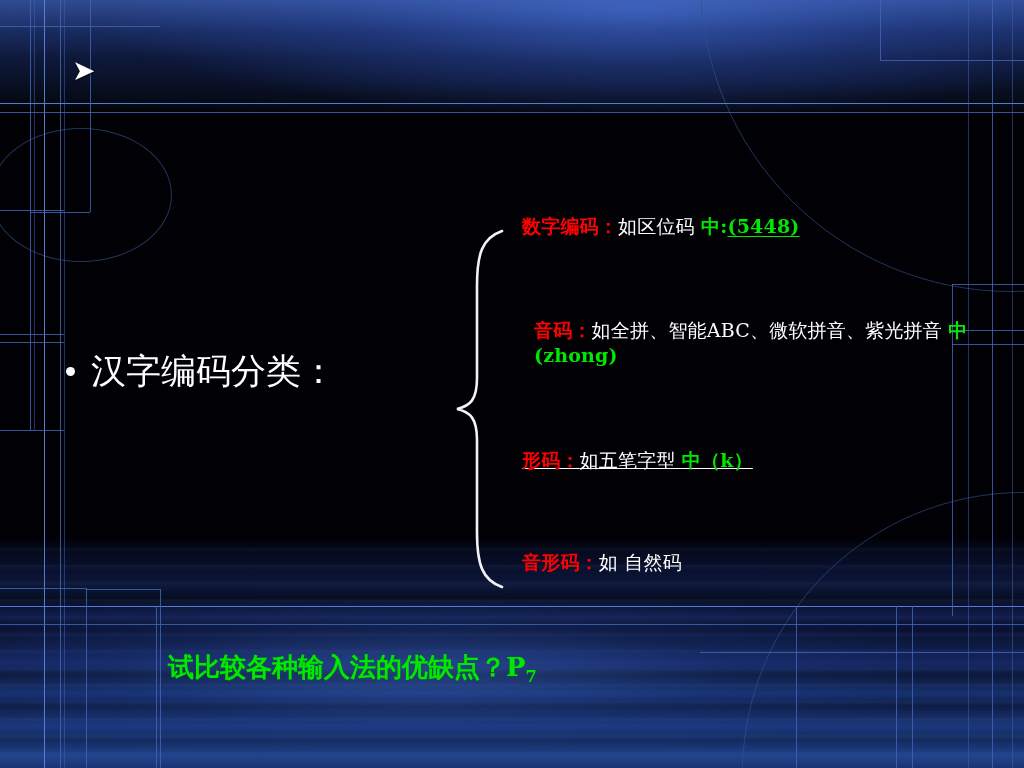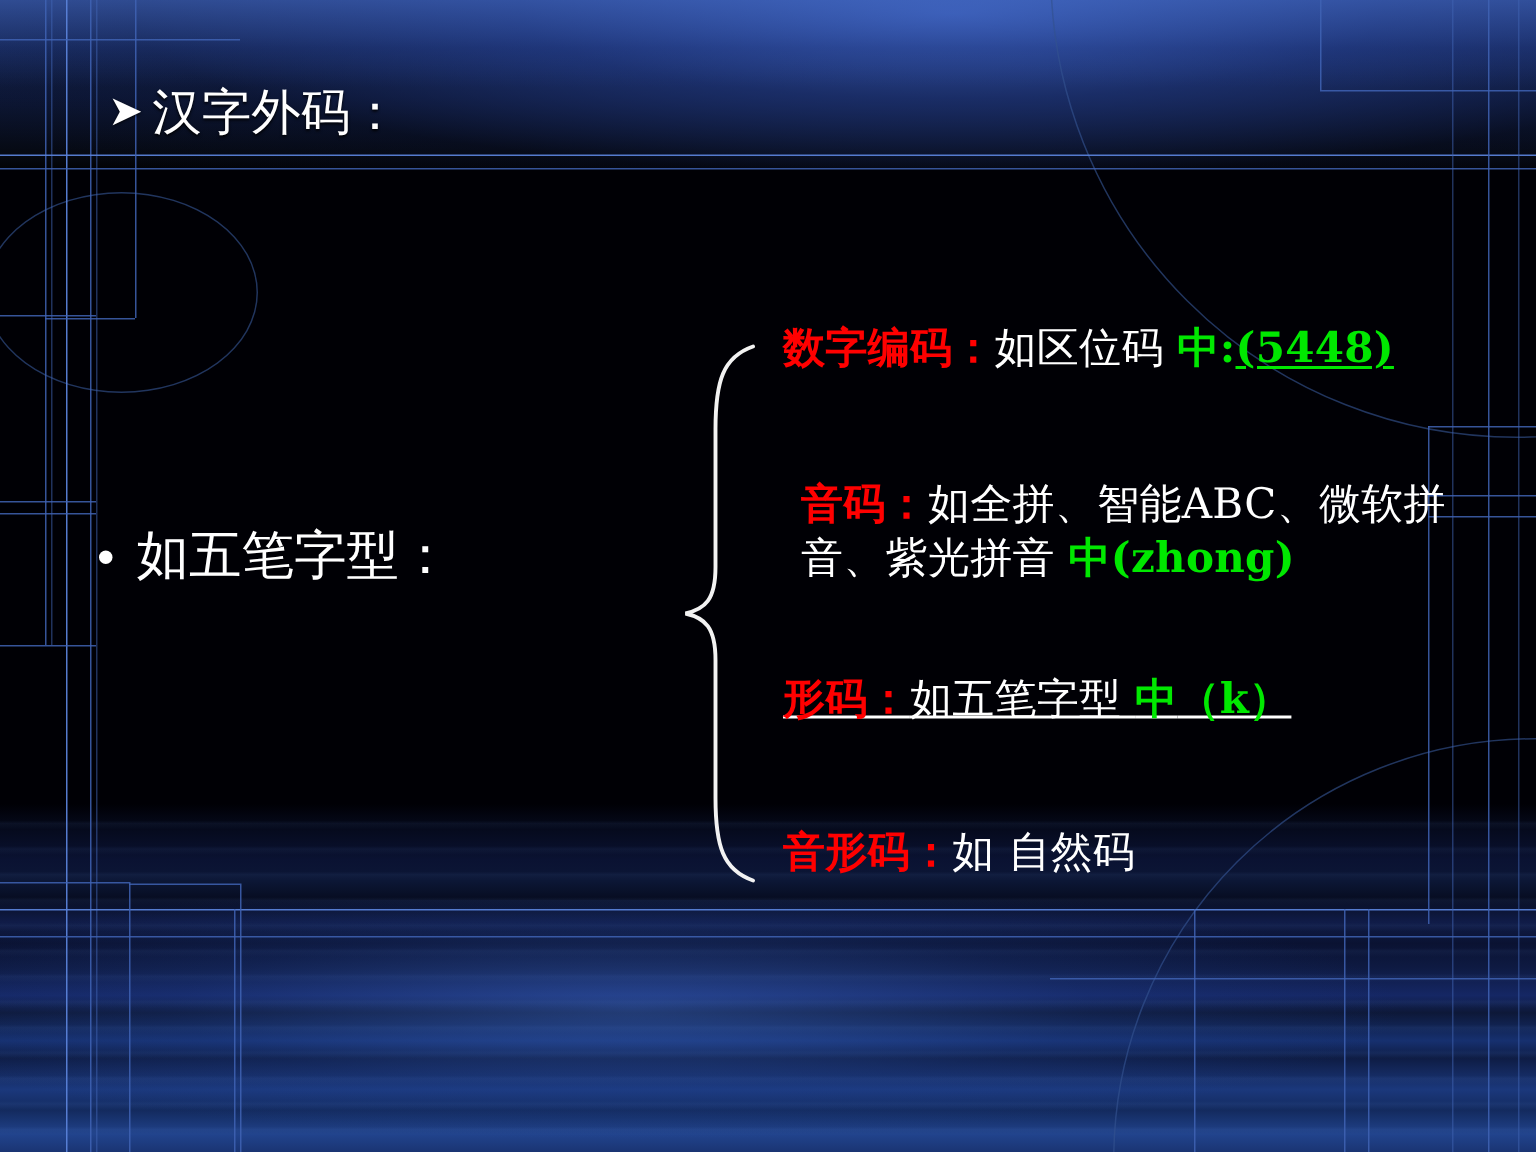--- a/index.html
+++ b/index.html
@@ -175,21 +175,21 @@
   
   .code-list {
     position: absolute;
     left: 522px;
     top: 214px;
     width: 480px;
   }
   .code-line {
     font-family: "DejaVu Serif", "Liberation Serif", serif;
     color: #ffffff;
-    font-size: 28px;
+    font-size: 19px;
     line-height: 1.30;
     letter-spacing: .2px;
   }
   .code-line .k { color: #ff0000; font-weight: 700; }
   .code-line .v { color: #ffffff; }
   .code-line .g { color: #00e800; font-weight: 700; }
   .code-line .g-u { color: #00e800; font-weight: 700; text-decoration: underline; text-underline-offset: 3px; }
   .code-line .lat { font-family: "DejaVu Serif", "Liberation Serif", serif; font-weight: 700; }
 
   #row-0 { position: absolute; top: 0px;   left: 0; }
@@ -265,26 +265,25 @@
     <div class="bp v" style="left:880px; top:0; height:60px;"></div>
 
     <div class="bp v" style="left:896px; top:606px; height:162px;"></div>
     <div class="bp v" style="left:912px; top:606px; height:162px;"></div>
     <div class="bp v" style="left:796px; top:606px; height:162px;"></div>
     <div class="bp h" style="left:700px; top:652px; width:324px;"></div>
   </div>
 
   <div class="slide-title">
     <span class="arrow-bullet">➤</span>
-    <span>汉字外码：</span>
   </div>
 
   <div class="left-item">
     <span class="round-bullet"></span>
-    <span>如五笔字型：</span>
+    <span>汉字编码分类：</span>
   </div>
 
   <div class="brace">
     <svg width="56" height="362" viewBox="0 0 56 362" fill="none" xmlns="http://www.w3.org/2000/svg">
       <path d="M50 3 C30 10, 25 26, 25 58 L25 150 C25 172, 18 178, 5 181 C18 184, 25 190, 25 212 L25 304 C25 336, 30 352, 50 359" stroke="#f2f2f2" stroke-width="2.6" stroke-linecap="round" fill="none"></path>
     </svg>
   </div>
 
   <div class="code-list">
 
@@ -299,14 +298,17 @@
     <div class="code-line" id="row-2">
       <span class="k">形码：</span><span class="v">如五笔字型 </span><span class="g">中</span><span class="g lat">（k）</span>
     </div>
 
     <div class="code-line" id="row-3">
       <span class="k">音形码：</span><span class="v">如 自然码</span><span class="g"></span><span class="g lat"></span>
     </div>
 
   </div>
 
+  <div class="footnote">
+    <span>试比较各种输入法的优缺点？P</span><sub>7</sub>
+  </div>
 
 </div>
 
 </body></html>

